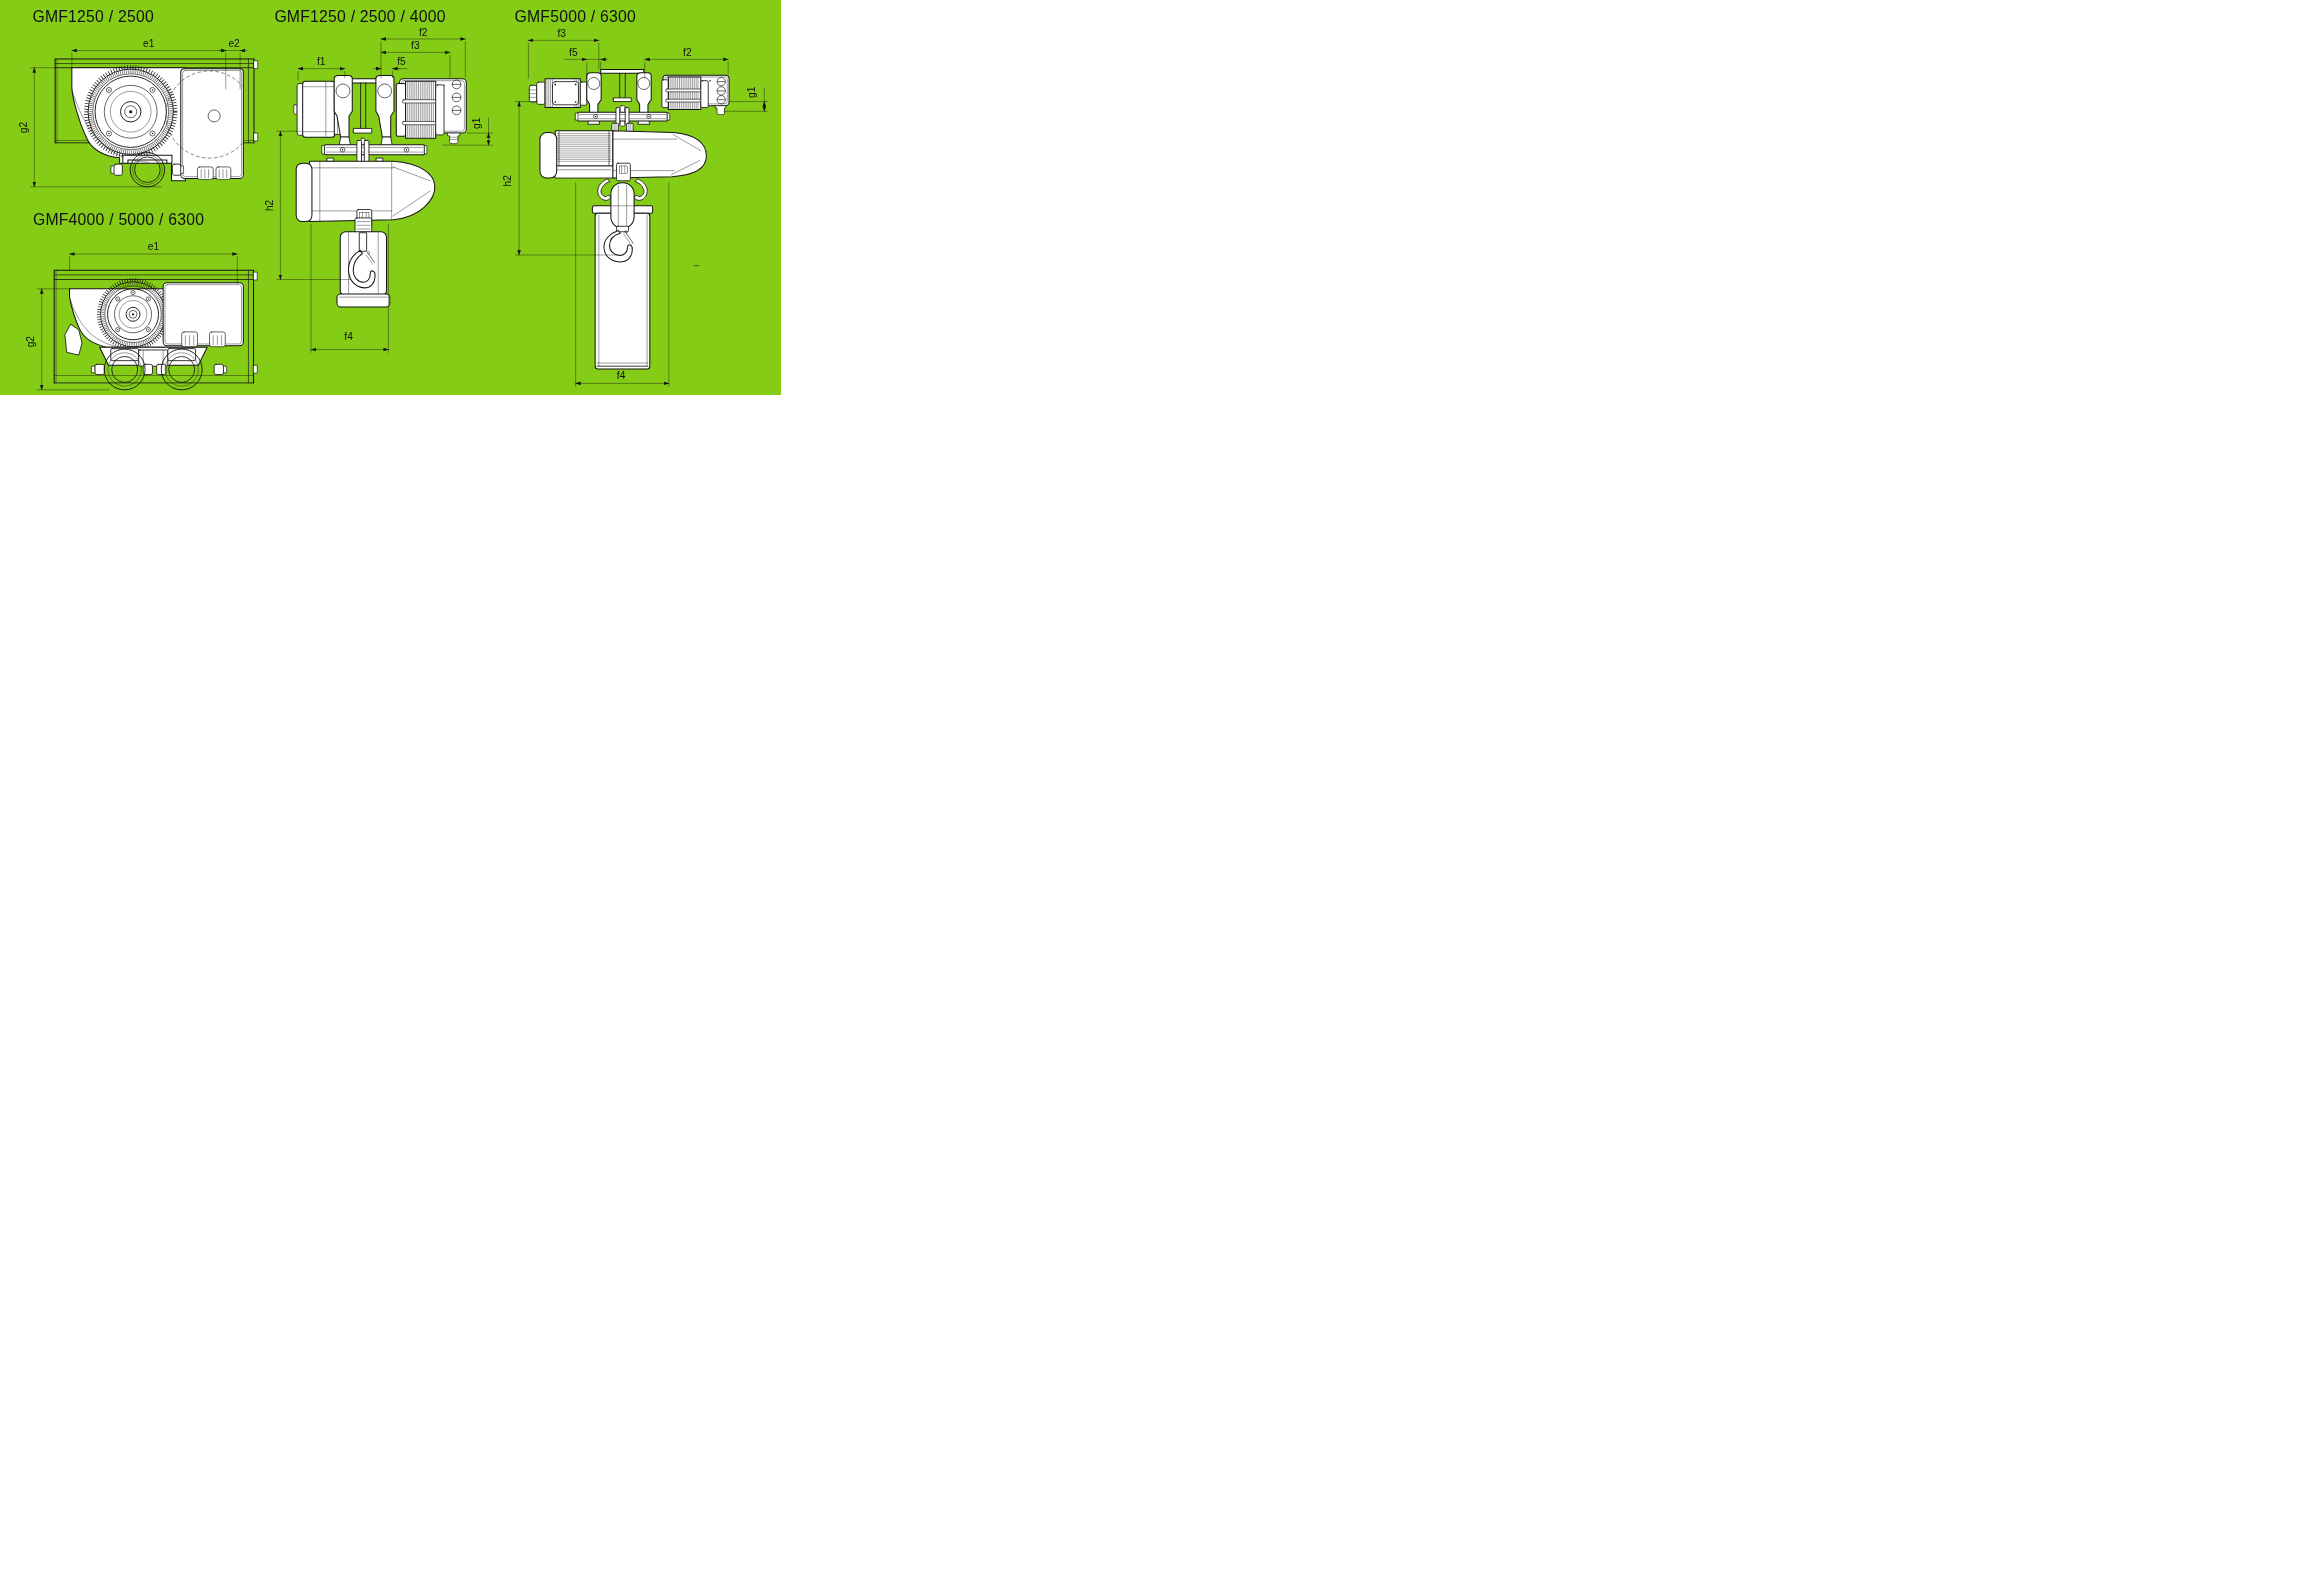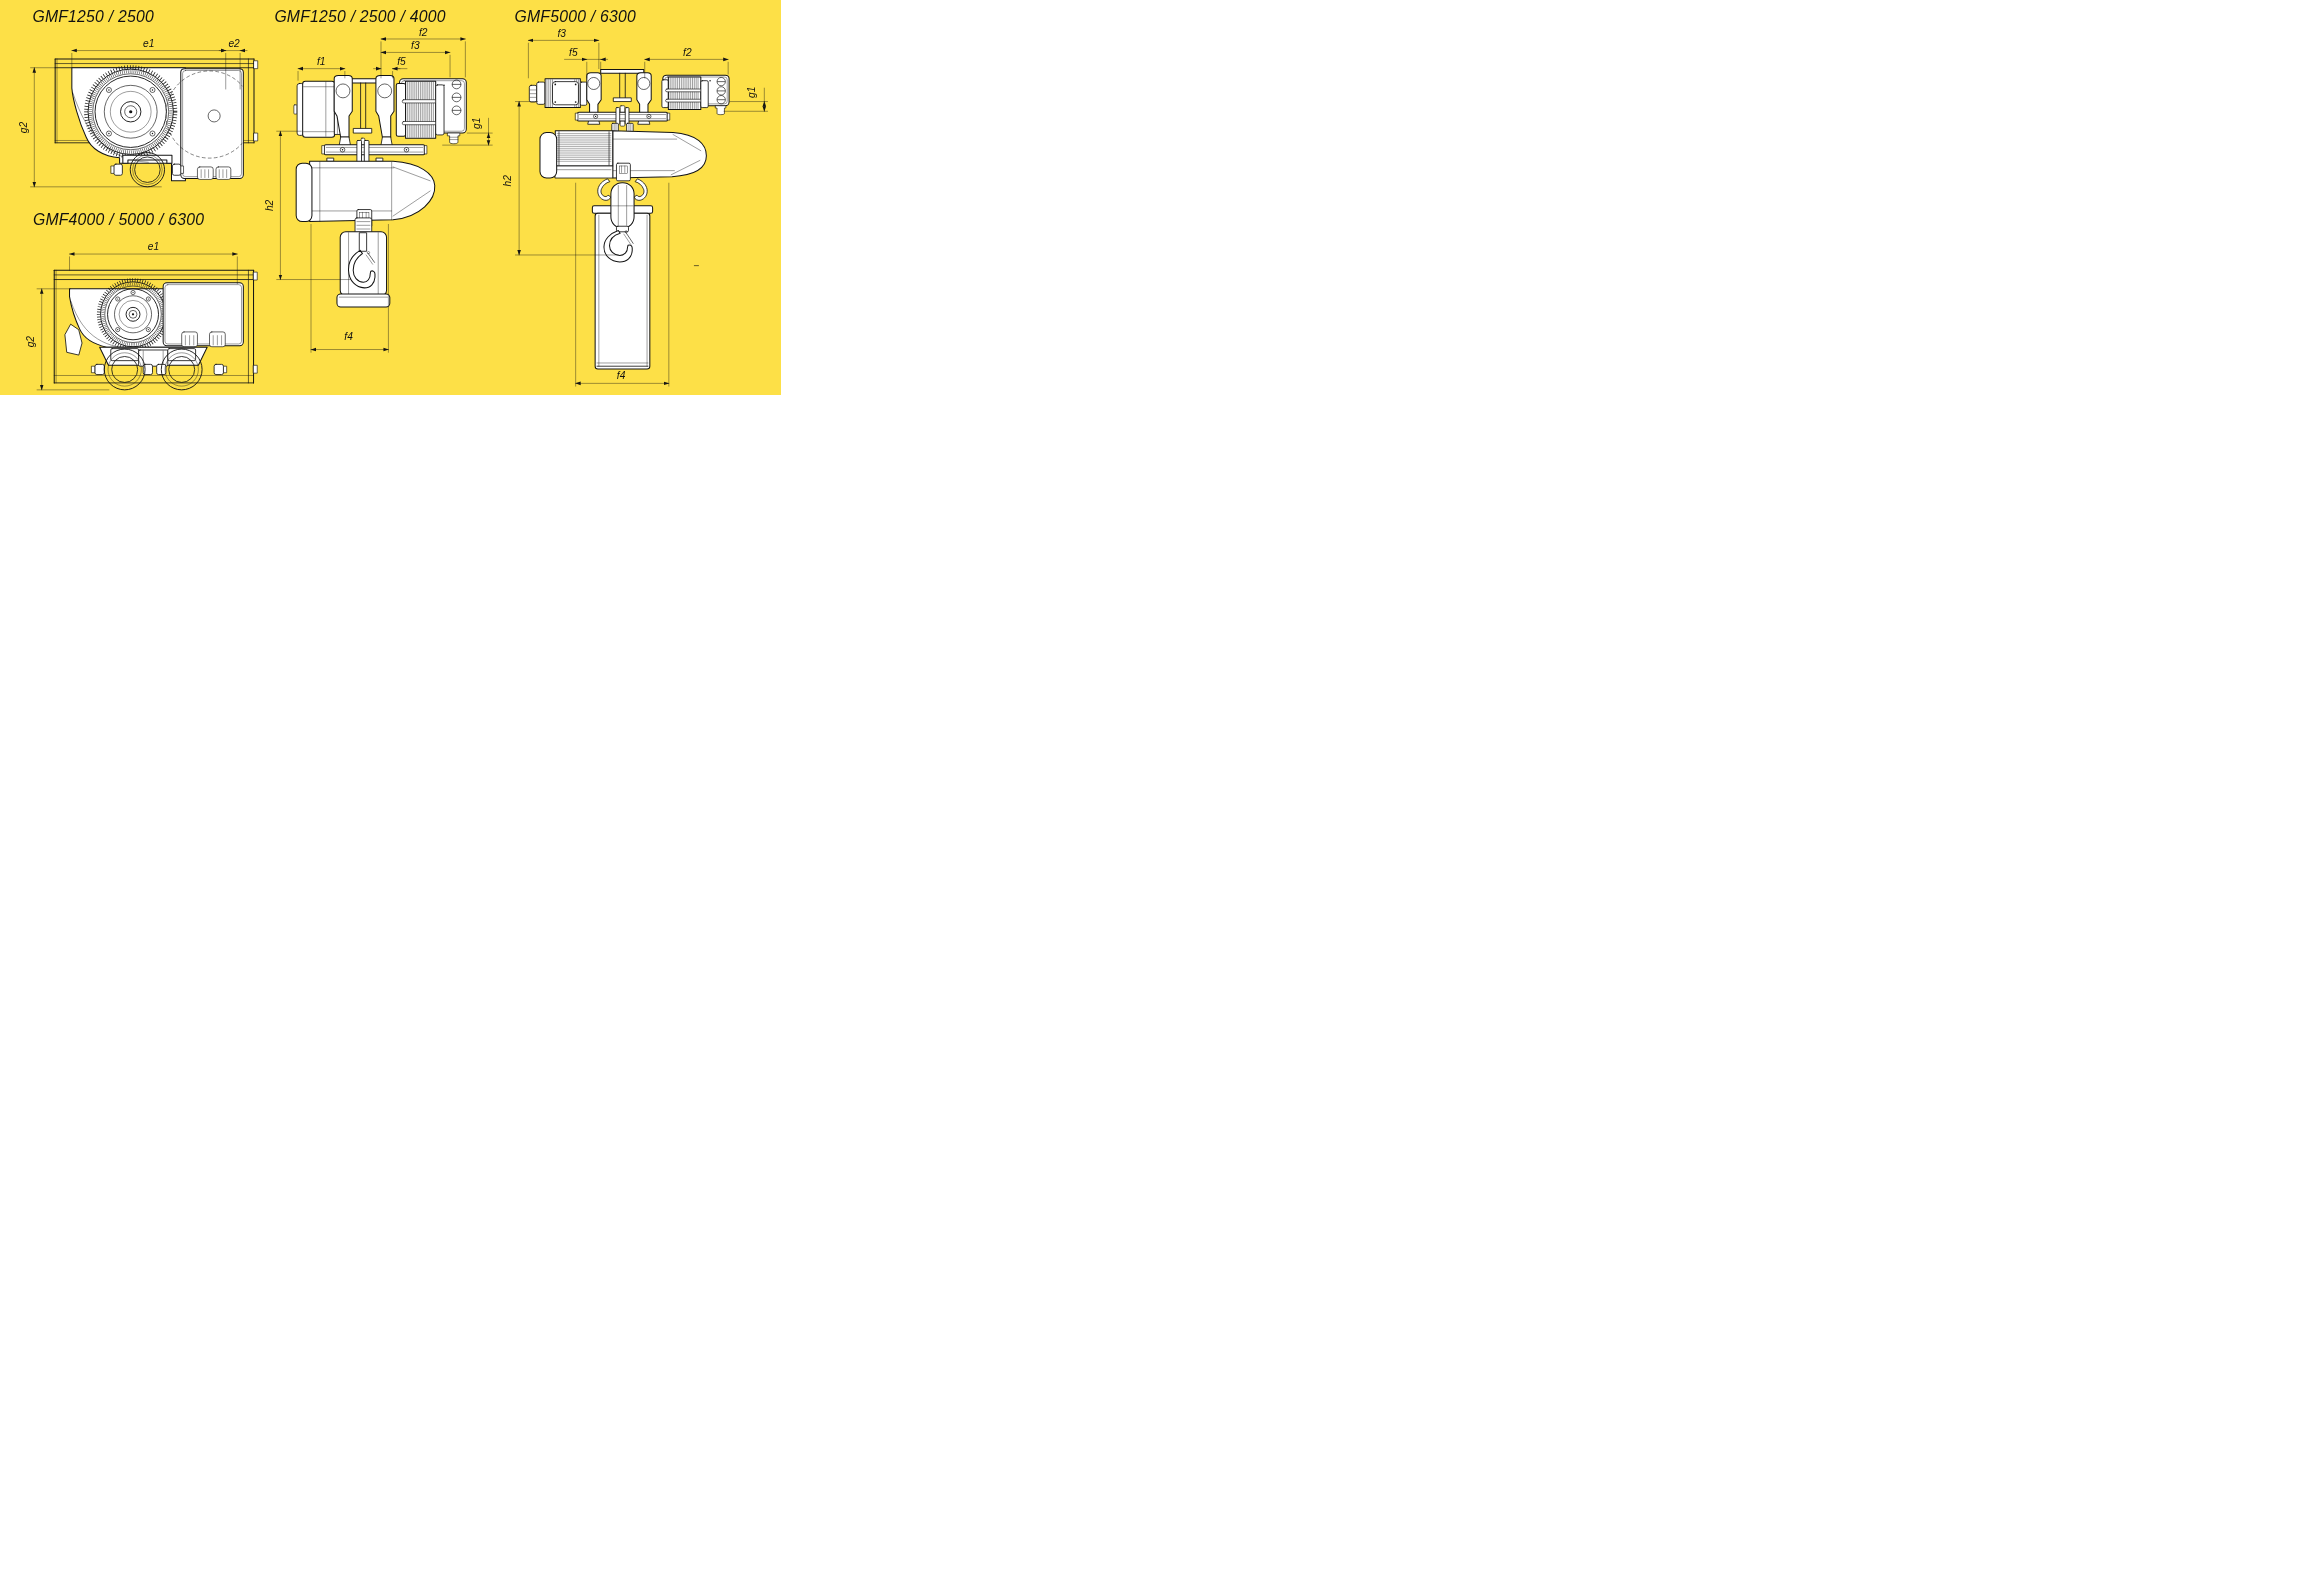--- a/index.html
+++ b/index.html
@@ -1,16 +1,16 @@
 <!DOCTYPE html>
 <html style="font-size:7.4px"><head>
 <meta charset="utf-8">
 <style>
   html,body{margin:0;padding:0;background:#ffffff;}
-  .stage{width:781px;height:395px;background:#fde047;position:relative;font-style:italic;}
+  .stage{width:781px;height:395px;background:#84cc16;position:relative;}
   svg{display:block;}
   
   .o2 {fill:#ffffff;stroke:#141414;stroke-width:2.2;stroke-linejoin:round;stroke-linecap:round;}
   .o18{fill:#ffffff;stroke:#141414;stroke-width:1.8;stroke-linejoin:round;stroke-linecap:round;}
   .o14{fill:#ffffff;stroke:#141414;stroke-width:1.4;stroke-linejoin:round;stroke-linecap:round;}
   .l2 {fill:none;stroke:#141414;stroke-width:2.2;stroke-linecap:round;}
   .l18{fill:none;stroke:#141414;stroke-width:1.8;stroke-linecap:round;}
   .l14{fill:none;stroke:#141414;stroke-width:1.4;stroke-linecap:round;}
   .t  {fill:none;stroke:#141414;stroke-width:0.9;stroke-linecap:round;}
   .t6 {fill:none;stroke:#141414;stroke-width:0.7;stroke-linecap:round;}

